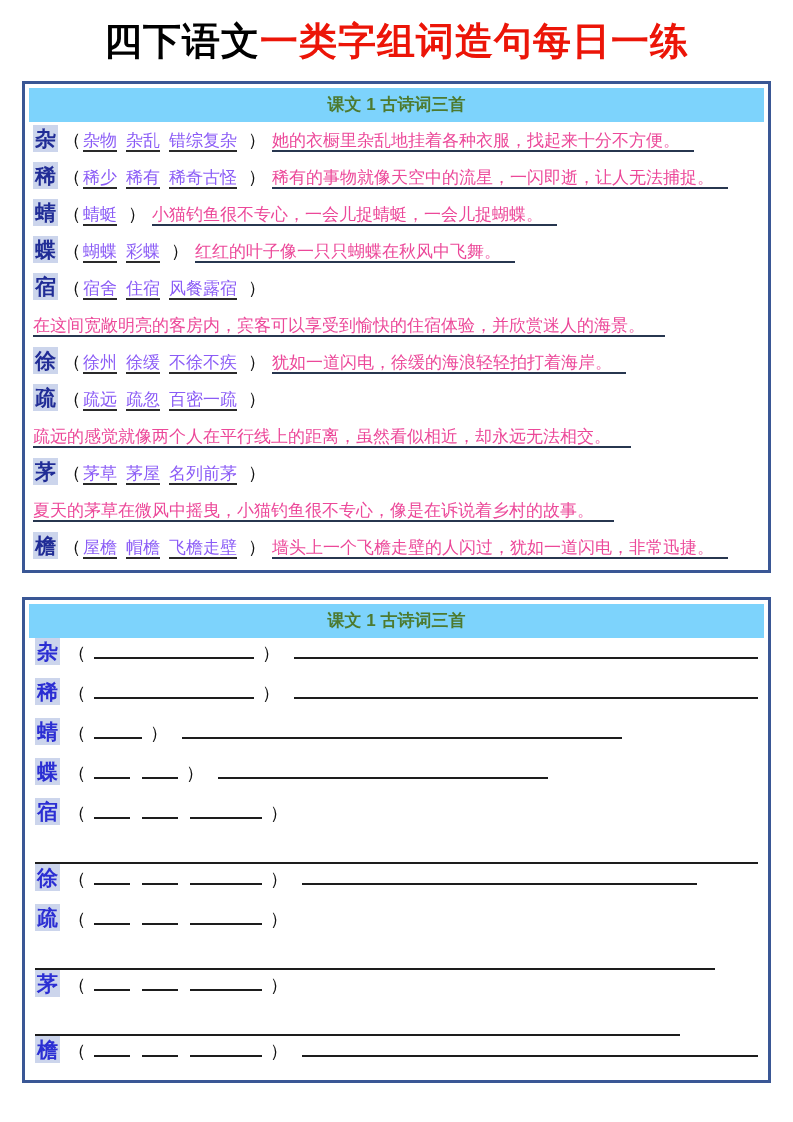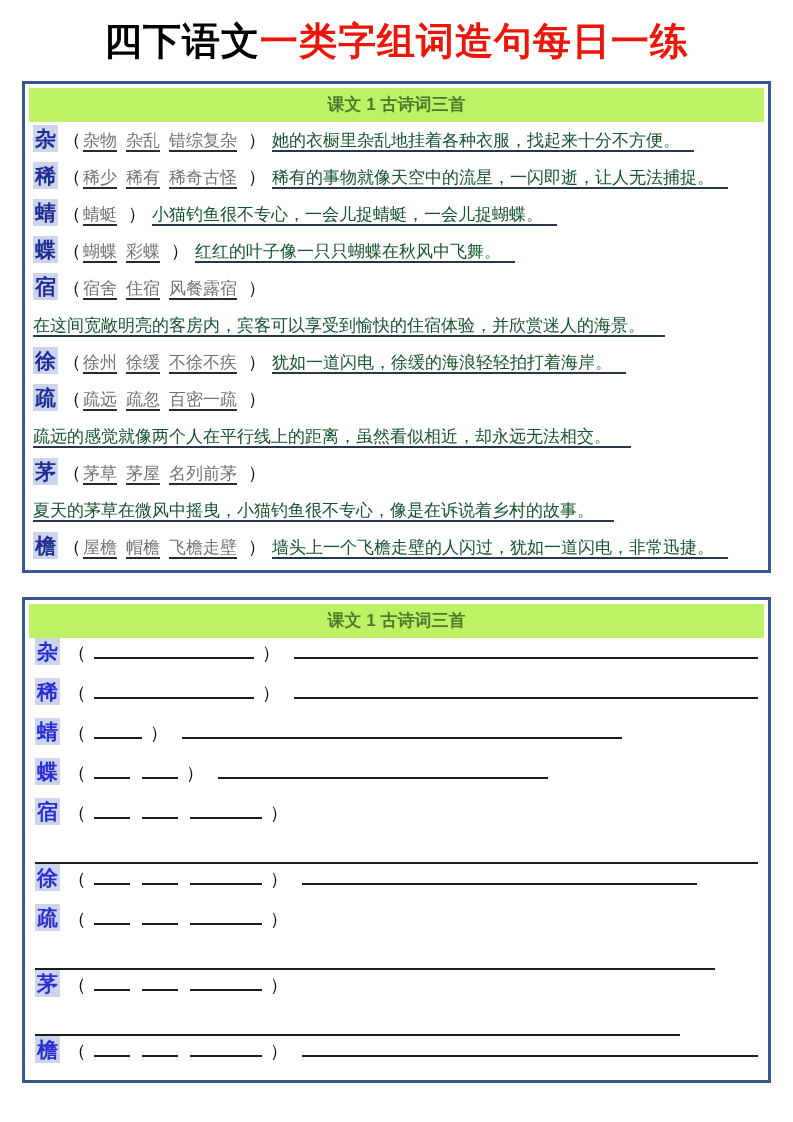--- a/index.html
+++ b/index.html
@@ -21,41 +21,41 @@
   .t-red{color:#ec1508;}
 
   
   .card{
     margin:0 22px;border:3px solid #3a5795;background:#ffffff;
     padding:4px;box-sizing:border-box;width:749px;
   }
   .card-answers{margin-top:3px;}
   .card-practice{margin-top:24px;}
   .card-header{
-    background:#bef264;color:#4d7a2f;text-align:center;
+    background:#7dd3fc;color:#4d7a2f;text-align:center;
     font-weight:bold;font-size:17px;height:34px;line-height:34px;
     font-family:"Liberation Sans","DejaVu Sans",sans-serif;
   }
 
   
   .b1row{
     padding:0 4px;height:37px;line-height:37px;font-size:17px;
     white-space:nowrap;overflow:hidden;
   }
   .char{
     display:inline-block;background:#ccd5ec;font-weight:bold;
     font-size:21px;line-height:27px;padding:0 2px;margin-right:3px;
     font-family:"Liberation Sans","DejaVu Sans",sans-serif;
   }
   .c1{color:#202c96;}
   .c2{color:#2b2ed3;}
   .paren{color:#111;margin:0 2px;font-size:18px;}
-  .word{color:#737373;border-bottom:2px solid #2a2a2a;margin-right:9px;}
+  .word{color:#8b5cf6;border-bottom:2px solid #2a2a2a;margin-right:9px;}
   .word:last-of-type{margin-right:0;}
-  .sent{color:#14532d;border-bottom:2px solid #27364f;padding-right:14px;margin-left:4px;}
+  .sent{color:#ec4899;border-bottom:2px solid #27364f;padding-right:14px;margin-left:4px;}
   .sent-row .sent{margin-left:0;padding-right:20px;text-align:right;}
 
   
   .b2row{
     display:flex;align-items:baseline;height:40px;
     padding:0 6px;font-size:20px;
   }
   .b2row .char{margin-right:6px;}
   .blank{
     display:inline-block;height:0;border-bottom:2px solid #1d1d1d;

